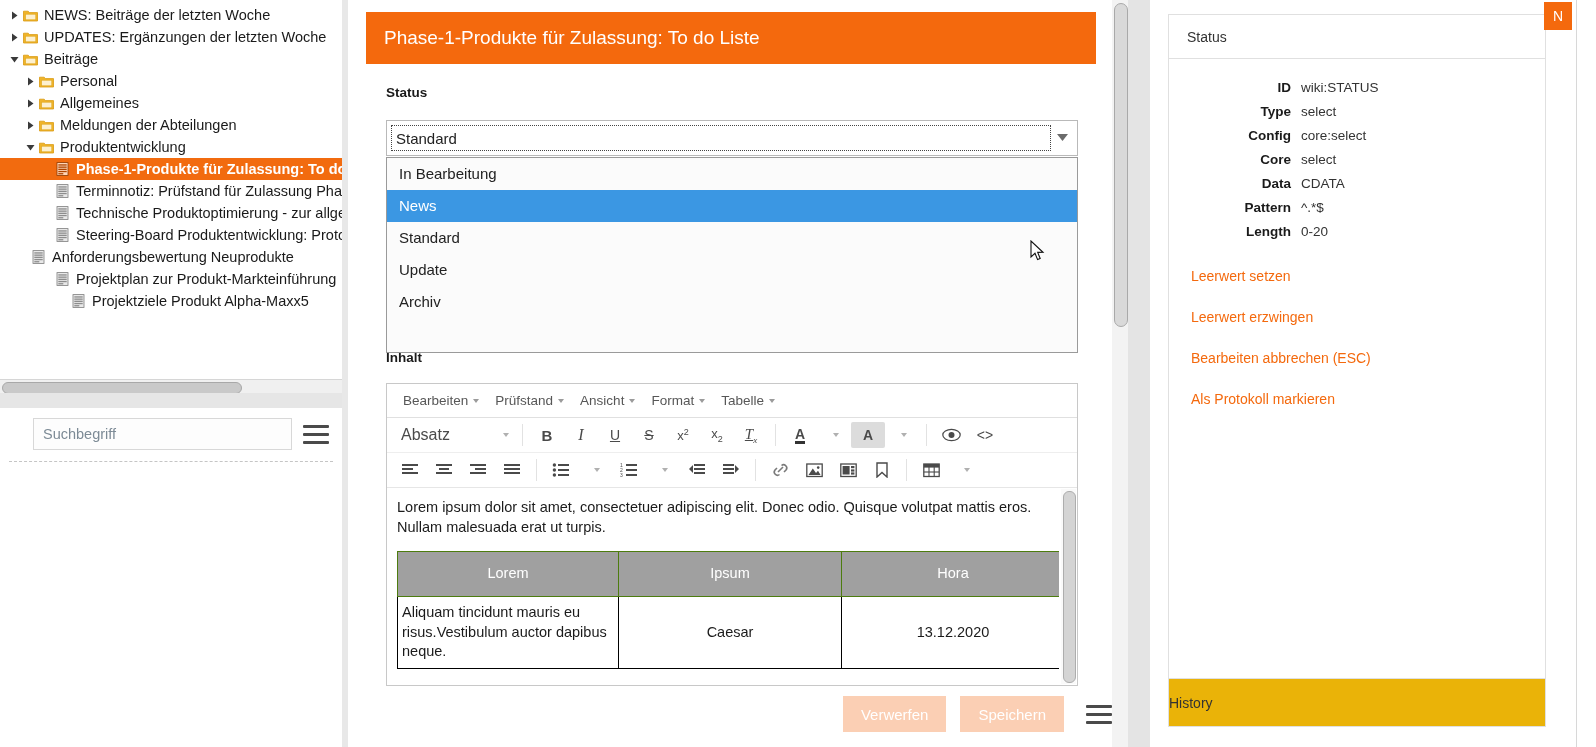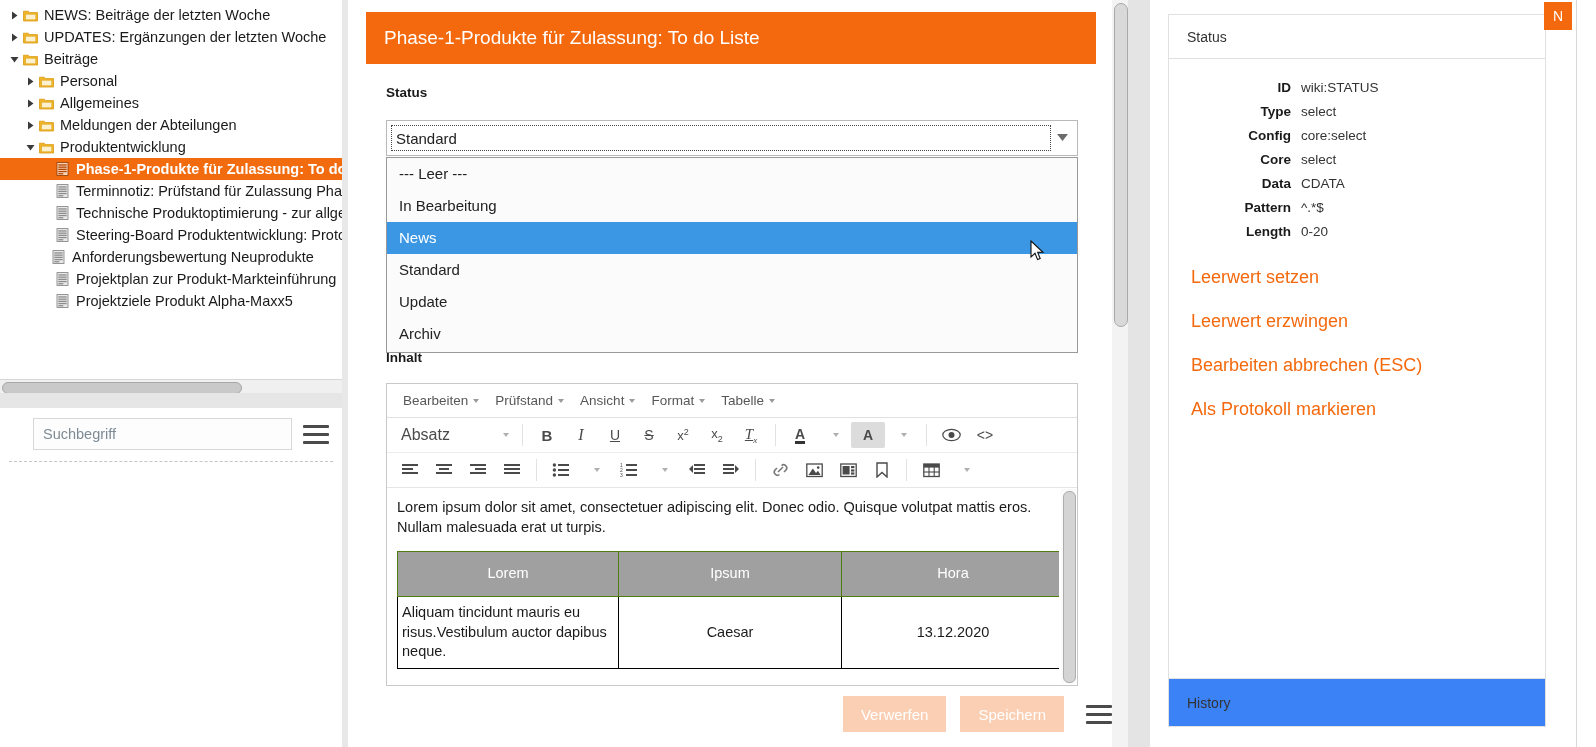--- a/index.html
+++ b/index.html
@@ -214,26 +214,26 @@
   }
   .kv { display:flex; align-items:baseline; padding:0 0 0 0; margin-top:9px; }
   .kv .k {
     width:132px; text-align:right; font-weight:bold; font-size:13.5px; color:#1a1a1a;
     padding-right:10px; box-sizing:border-box;
   }
   .kv .v { font-size:13.5px; color:#333; }
   .kv-wrap { padding-top:12px; }
   .link-row { margin-top:23px; padding-left:22px; }
   .link-row:first-child { margin-top:28px; }
-  .olink { color:#f4690d; font-size:18px; text-decoration:none; cursor:pointer; }
+  .olink { color:#f4690d; font-size:14px; text-decoration:none; cursor:pointer; }
 
   .history-card {
     position:absolute; left:18px; top:679px; width:378px; height:48px;
     border:1px solid #e0e0e0; border-top:none; box-sizing:border-box;
-    background:#3b82f6; display:flex; align-items:center; padding-left:18px;
+    background:#eab308; display:flex; align-items:center; 
     font-size:14px; color:#333;
   }
   .n-badge {
     position:absolute; left:1544px; top:2px; width:28px; height:28px;
     background:#f4690d; color:#fff; display:flex; align-items:center;
     justify-content:center; font-size:14px;
   }
   .r-divider { position:absolute; left:1576px; top:0; width:1px; height:747px; background:#d8d8d8; }
 </style>
 </head>
@@ -390,21 +390,21 @@
               <rect x="1" y="0.6" width="11" height="12.8" fill="#e8e8e8" stroke="#7d7d7d" stroke-width="0.8"></rect>
               <rect x="2.3" y="2.3" width="8.4" height="1.3" fill="#8d8d8d"></rect>
               <rect x="2.3" y="4.5" width="8.4" height="1.3" fill="#8d8d8d"></rect>
               <rect x="2.3" y="6.7" width="8.4" height="1.3" fill="#8d8d8d"></rect>
               <rect x="2.3" y="8.9" width="8.4" height="1.3" fill="#8d8d8d"></rect>
               <rect x="2.3" y="11.100000000000001" width="5" height="1.3" fill="#8d8d8d"></rect>
             </svg>
           </span>
           <span class="tlabel">Steering-Board Produktentwicklung: Protokoll</span>
         </div>
-        <div class="tree-row" style="padding-left: 36px;">
+        <div class="tree-row" style="padding-left: 16px;">
           <span class="twisty empty"></span>
           <span class="ficon">
             <svg width="13" height="14" viewBox="0 0 13 14">
               <rect x="1" y="0.6" width="11" height="12.8" fill="#e8e8e8" stroke="#7d7d7d" stroke-width="0.8"></rect>
               <rect x="2.3" y="2.3" width="8.4" height="1.3" fill="#8d8d8d"></rect>
               <rect x="2.3" y="4.5" width="8.4" height="1.3" fill="#8d8d8d"></rect>
               <rect x="2.3" y="6.7" width="8.4" height="1.3" fill="#8d8d8d"></rect>
               <rect x="2.3" y="8.9" width="8.4" height="1.3" fill="#8d8d8d"></rect>
               <rect x="2.3" y="11.100000000000001" width="5" height="1.3" fill="#8d8d8d"></rect>
             </svg>
@@ -418,21 +418,21 @@
               <rect x="1" y="0.6" width="11" height="12.8" fill="#e8e8e8" stroke="#7d7d7d" stroke-width="0.8"></rect>
               <rect x="2.3" y="2.3" width="8.4" height="1.3" fill="#8d8d8d"></rect>
               <rect x="2.3" y="4.5" width="8.4" height="1.3" fill="#8d8d8d"></rect>
               <rect x="2.3" y="6.7" width="8.4" height="1.3" fill="#8d8d8d"></rect>
               <rect x="2.3" y="8.9" width="8.4" height="1.3" fill="#8d8d8d"></rect>
               <rect x="2.3" y="11.100000000000001" width="5" height="1.3" fill="#8d8d8d"></rect>
             </svg>
           </span>
           <span class="tlabel">Projektplan zur Produkt-Markteinführung</span>
         </div>
-        <div class="tree-row" style="padding-left: 40px;">
+        <div class="tree-row" style="padding-left: 56px;">
           <span class="twisty empty"></span>
           <span class="ficon">
             <svg width="13" height="14" viewBox="0 0 13 14">
               <rect x="1" y="0.6" width="11" height="12.8" fill="#e8e8e8" stroke="#7d7d7d" stroke-width="0.8"></rect>
               <rect x="2.3" y="2.3" width="8.4" height="1.3" fill="#8d8d8d"></rect>
               <rect x="2.3" y="4.5" width="8.4" height="1.3" fill="#8d8d8d"></rect>
               <rect x="2.3" y="6.7" width="8.4" height="1.3" fill="#8d8d8d"></rect>
               <rect x="2.3" y="8.9" width="8.4" height="1.3" fill="#8d8d8d"></rect>
               <rect x="2.3" y="11.100000000000001" width="5" height="1.3" fill="#8d8d8d"></rect>
             </svg>
@@ -698,21 +698,20 @@
       <button class="btn">Speichern</button>
       <div class="burger">
         <span></span>
         <span></span>
         <span></span>
       </div>
     </div>
   </div>
 
   <div class="dropdown-list" id="dropdown">
-      <div class="dd-item">--- Leer ---</div>
       <div class="dd-item">In Bearbeitung</div>
       <div class="dd-item highlight">News</div>
       <div class="dd-item">Standard</div>
       <div class="dd-item">Update</div>
       <div class="dd-item">Archiv</div>
     </div>
   <div class="cursor-arrow">
     <svg width="16" height="22" viewBox="0 0 16 22">
         <path d="M1 1 L1 17 L5 13.3 L7.6 19.6 L10.2 18.5 L7.7 12.4 L13 12.3 Z" fill="#ffffff" stroke="#111" stroke-width="1.1"></path>
       </svg>

